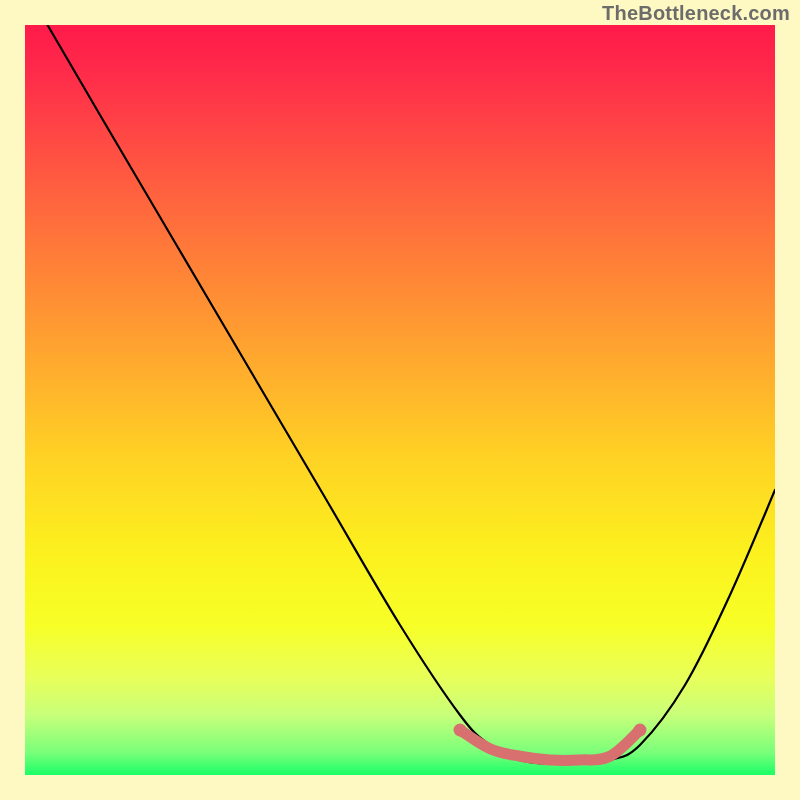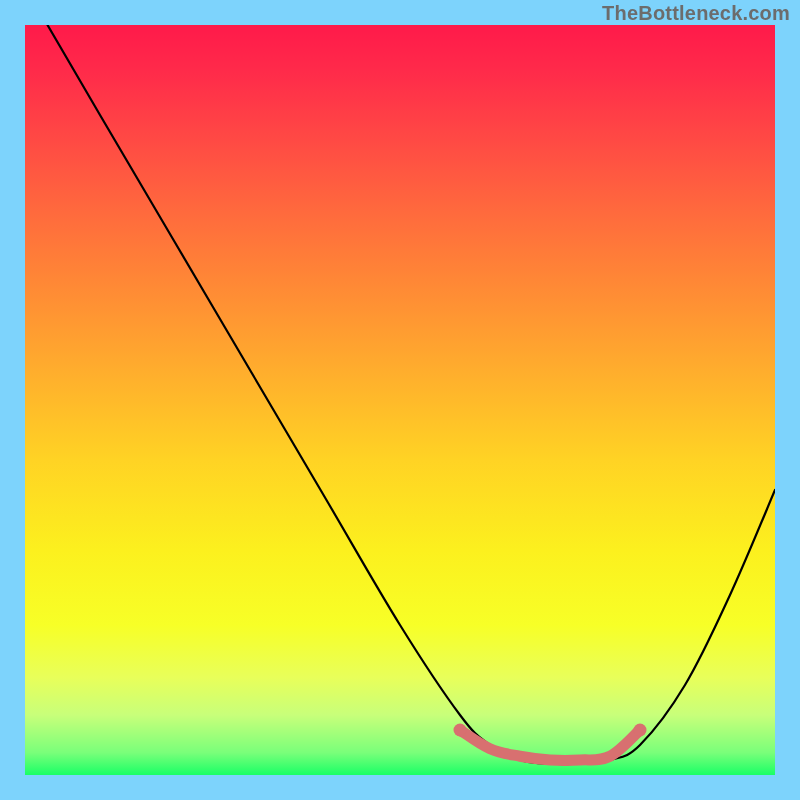--- a/index.html
+++ b/index.html
@@ -1,21 +1,21 @@
 <!DOCTYPE html>
 <html><head>
 <meta charset="utf-8">
 <style>
 * { margin: 0; padding: 0; box-sizing: border-box; }
 html, body { width: 800px; height: 800px; overflow: hidden; background: #000; }
 .canvas {
   position: relative;
   width: 800px;
   height: 800px;
-  background: #7dd3fc;
+  background: #fef9c3;
 }
 .plot-area {
   position: absolute;
   left: 25px;
   top: 25px;
   width: 750px;
   height: 750px;
   background: linear-gradient(to bottom,
     #ff1a4a 0%,
     #ff2a4a 6%,

